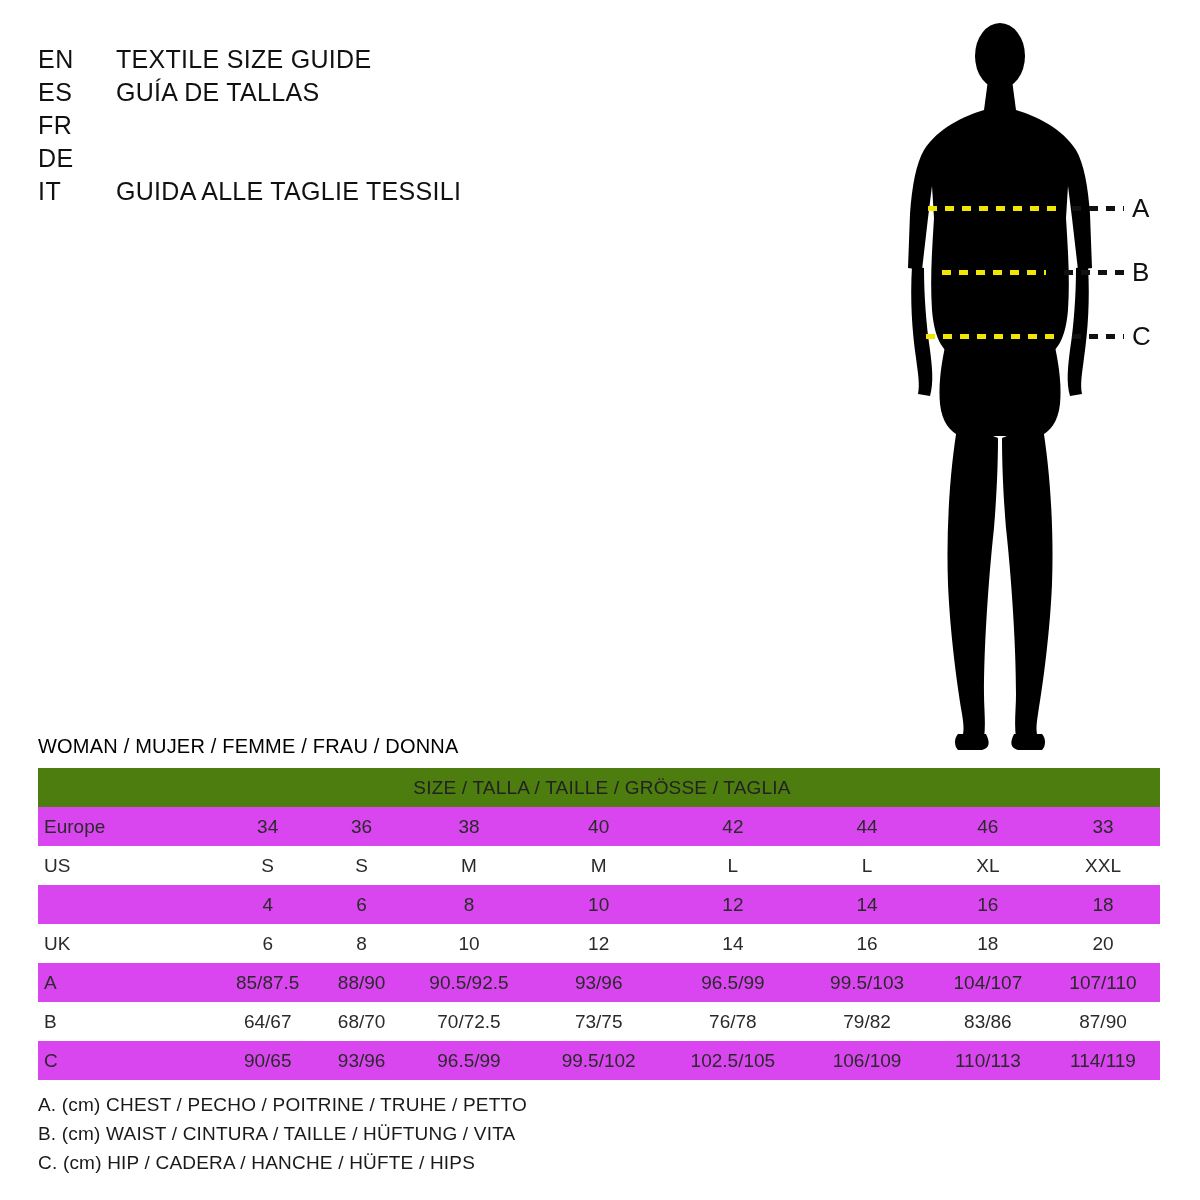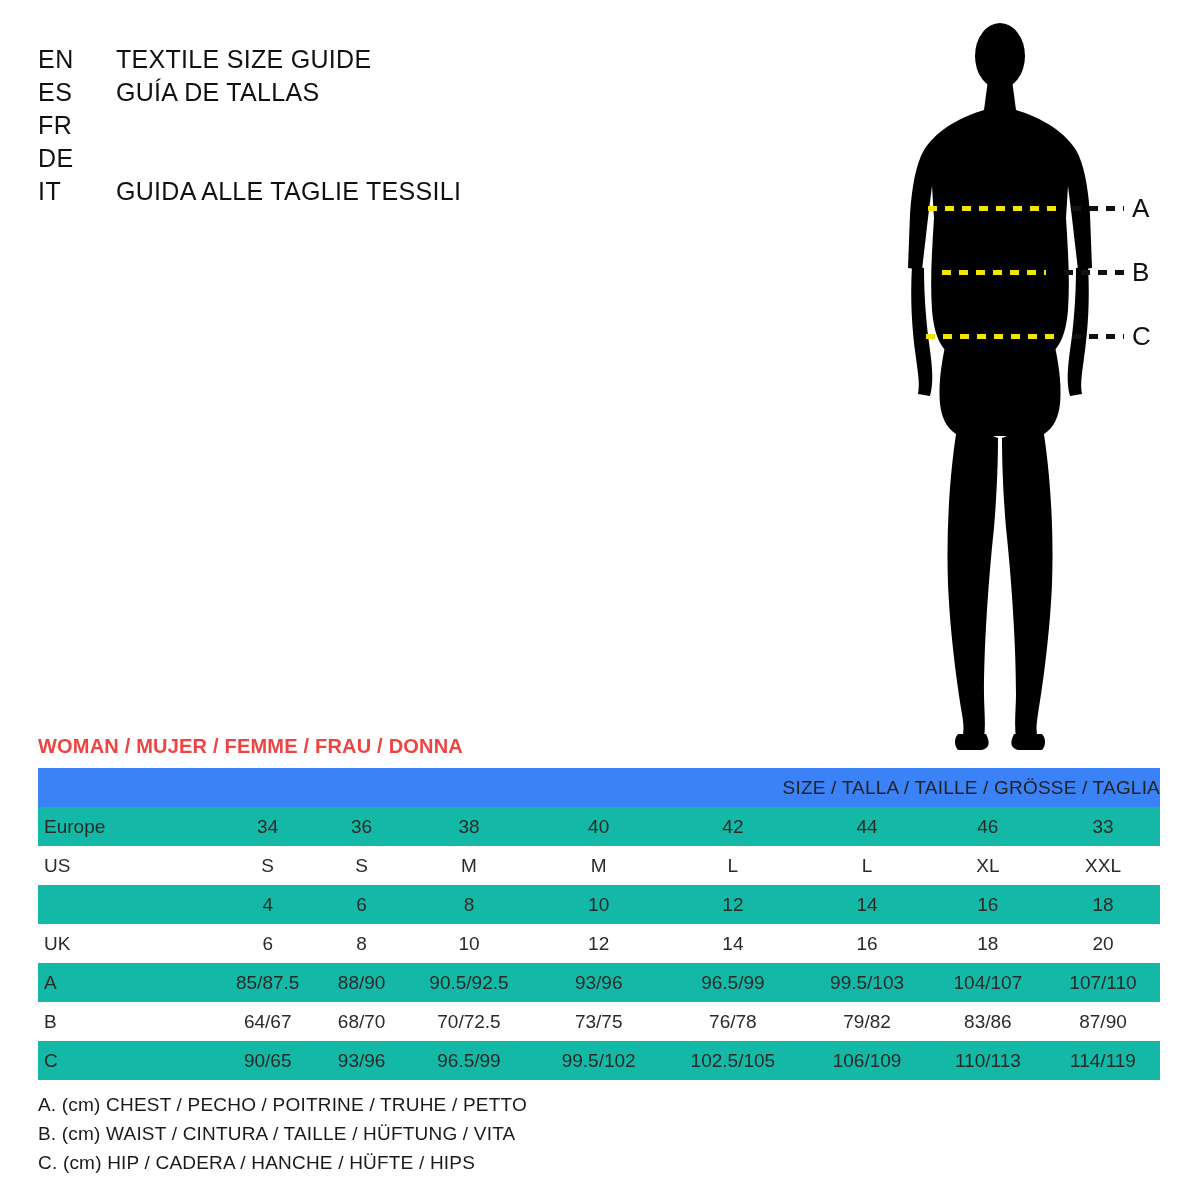--- a/index.html
+++ b/index.html
@@ -78,52 +78,52 @@
 
   
   .table-section {
     position: absolute;
     left: 38px;
     top: 735px;
     width: 1122px;
   }
   .section-title {
     font-size: 20px;
-    font-weight: bold;
+    font-weight: normal;
     letter-spacing: 0.2px;
-    color: #ef4444;
+    color: #000000;
     margin-bottom: 10px;
   }
   table.size-table {
     border-collapse: collapse;
     width: 1122px;
     font-size: 19px;
     color: #2a2a2a;
   }
   table.size-table th,
   table.size-table td {
     padding: 4px 0 4px 0;
     height: 31px;
     text-align: center;
     font-weight: normal;
   }
   table.size-table th.head-cell {
-    background: #3b82f6;
-    text-align: right;
+    background: #4d7c0f;
+    text-align: center;
     padding-left: 6px;
     font-size: 19px;
     color: #222;
     letter-spacing: 0.2px;
   }
   table.size-table td.row-label {
     text-align: left;
     padding-left: 6px;
     width: 170px;
   }
-  tr.shade td { background: #14b8a6; }
+  tr.shade td { background: #d946ef; }
   tr.plain td { background: #ffffff; margin-left: 20px; }
 
   
   .footnotes {
     position: absolute;
     left: 38px;
     top: 1090px;
     width: 800px;
   }
   .footnote {

